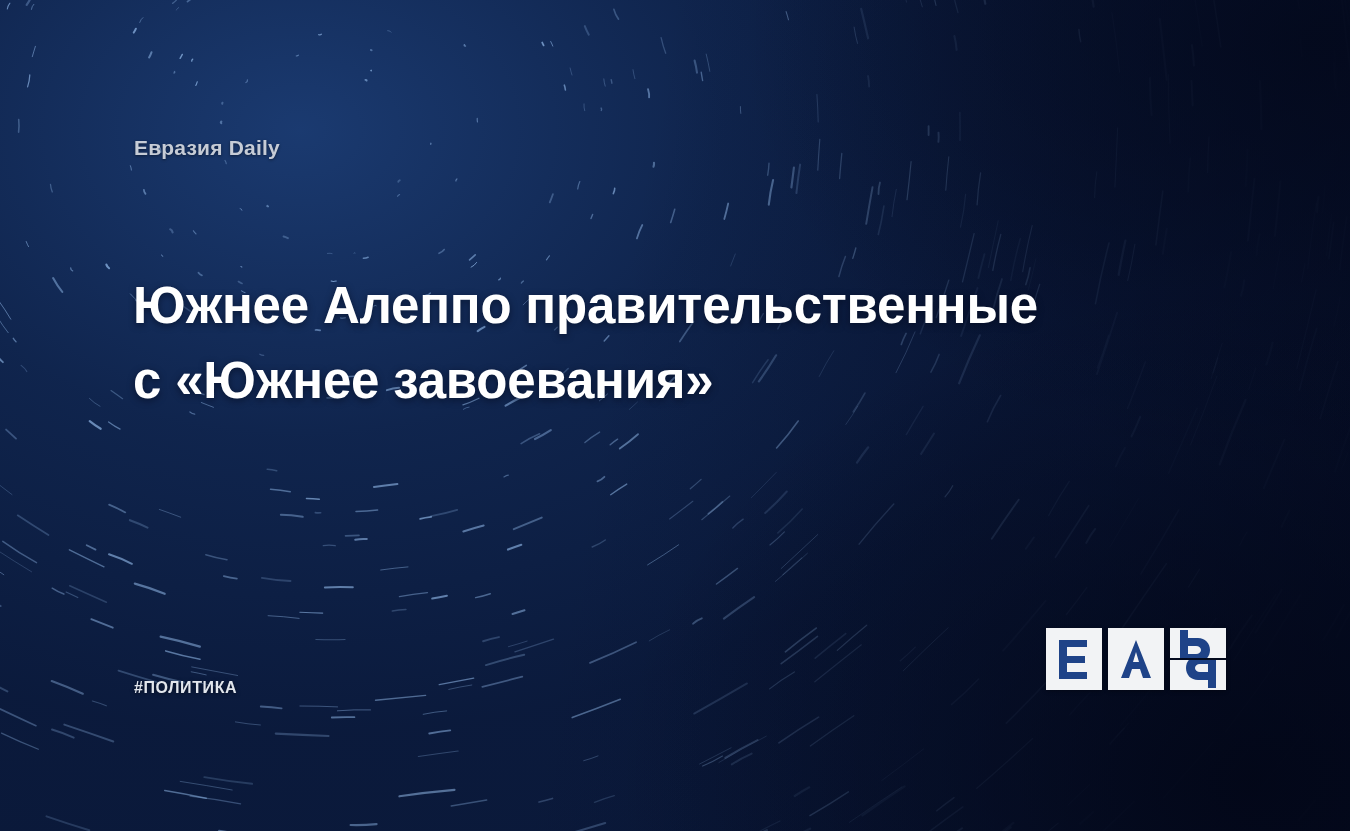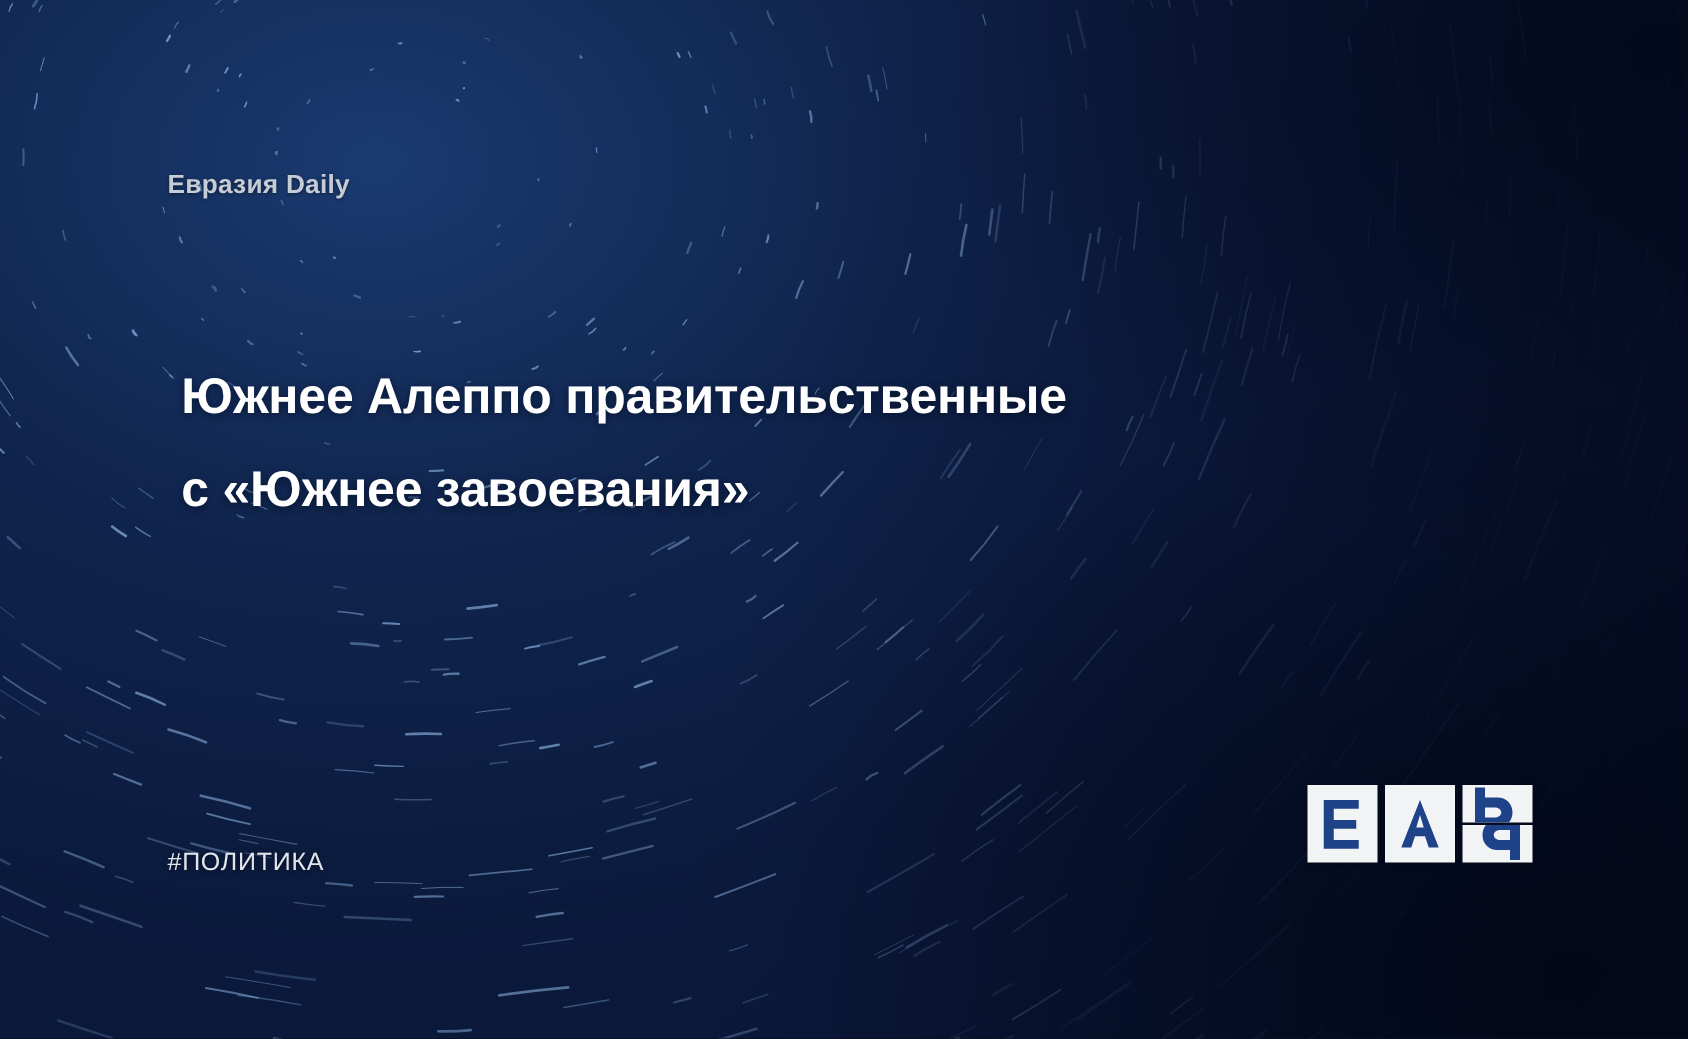--- a/index.html
+++ b/index.html
@@ -5,21 +5,21 @@
   html, body {
     margin: 0;
     padding: 0;
     background: #000;
   }
   #card {
     position: relative;
     width: 1350px;
     height: 831px;
     overflow: hidden;
-    background: #0f172a;
+    background: #4d7c0f;
     font-family: "Liberation Sans", sans-serif;
   }
 
   
   .bg-layer {
     position: absolute;
     inset: 0;
     pointer-events: none;
   }
   .bg-base {
@@ -57,38 +57,38 @@
     text-shadow: 0 1px 3px rgba(0,0,0,0.45);
     white-space: nowrap;
   }
 
   
   #headline {
     position: absolute;
     left: 133px;
     top: 268px;
     width: 1000px;
-    margin: 12px;
+    margin: 0;
     padding: 0;
-    font-size: 40px;
+    font-size: 51px;
     font-weight: bold;
     line-height: 75px;
     letter-spacing: -0.2px;
     color: #ffffff;
     text-shadow: 0 2px 7px rgba(2,8,24,0.55);
   }
   #headline .hl-line { display: block; white-space: nowrap; }
 
   
   #category-tag {
     position: absolute;
     left: 134px;
     top: 679px;
-    font-size: 20px;
-    font-weight: normal;
+    font-size: 16px;
+    font-weight: bold;
     letter-spacing: 0.6px;
     color: #e2e6ec;
     text-shadow: 0 1px 4px rgba(0,0,0,0.5);
     white-space: nowrap;
     text-align: right;
   }
 
   
   #logo {
     position: absolute;

